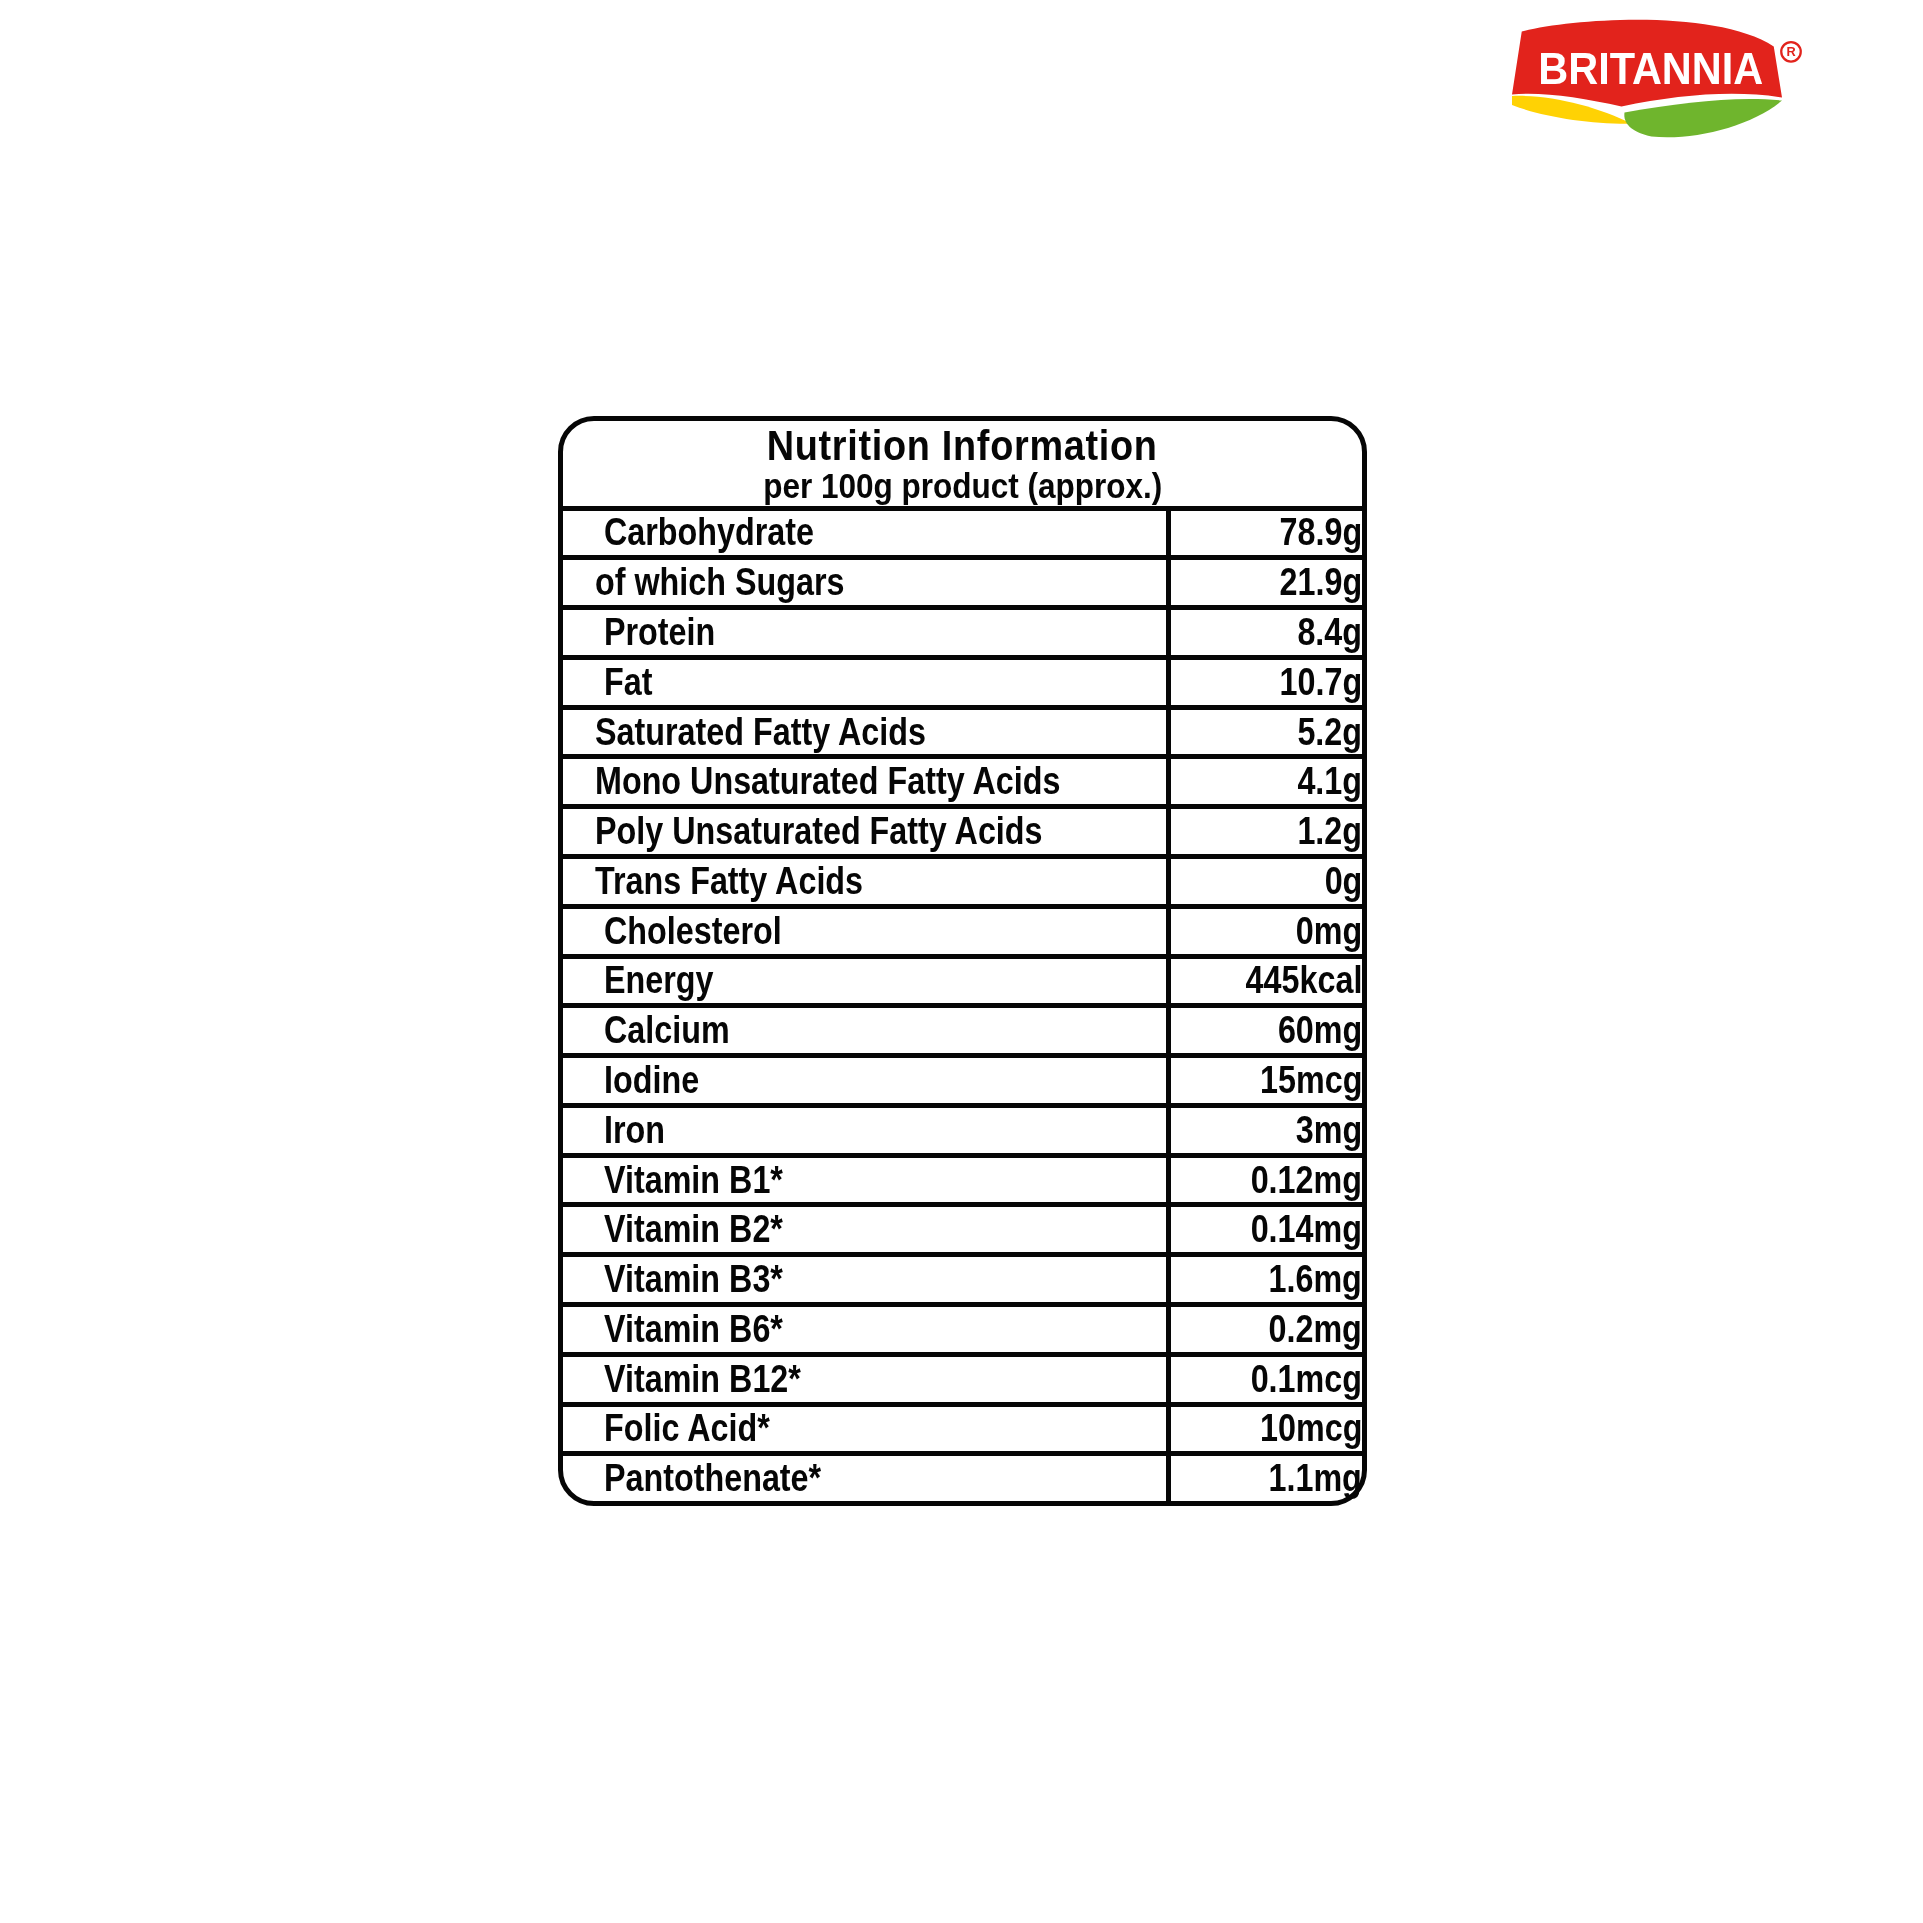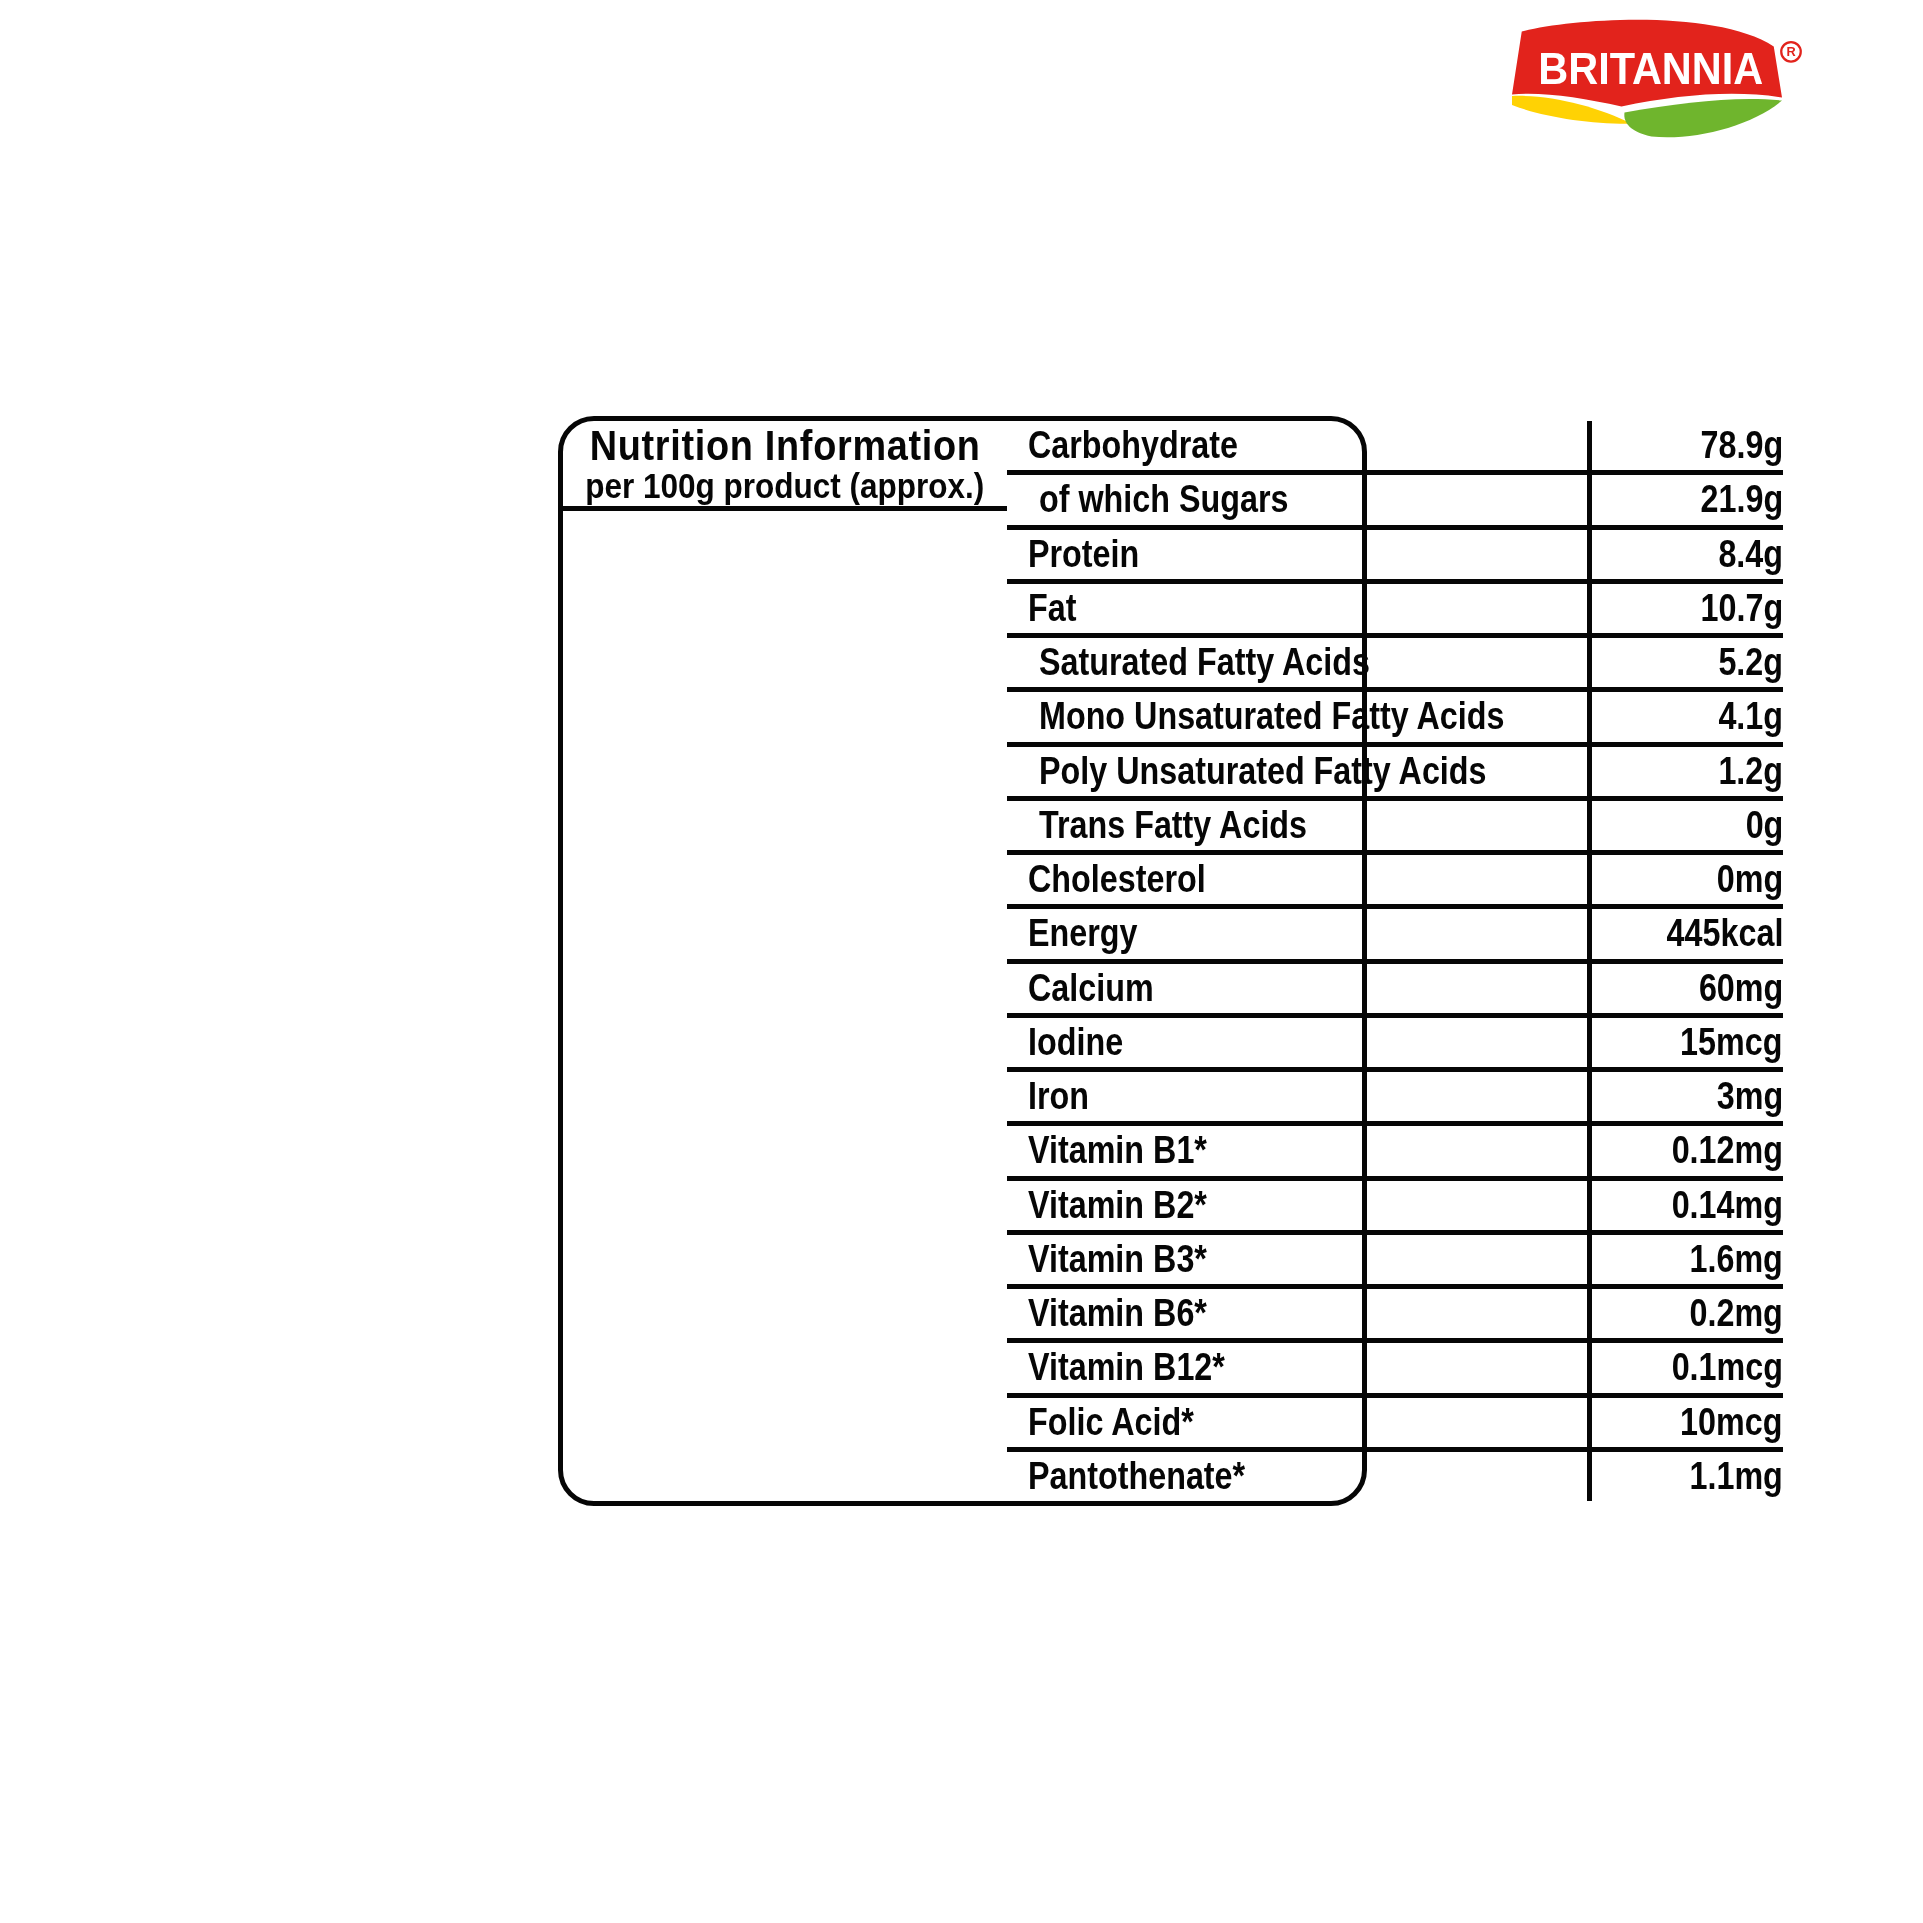--- a/index.html
+++ b/index.html
@@ -7,41 +7,41 @@
     width:1924px;height:1924px;background:#ffffff;position:relative;
     font-family:"Liberation Sans",sans-serif;color:#060606;overflow:hidden;
   }
   
   .logo{position:absolute;left:1510px;top:15px;width:301px;height:135px;}
   .logo svg{display:block;width:100%;height:100%;}
   
   .card{
     position:absolute;left:558px;top:416px;width:809px;height:1090px;
     box-sizing:border-box;border:5.3px solid #060606;border-radius:36px;
-    background:#ffffff;display:flex;flex-direction:row;
+    background:#ffffff;display:flex;flex-direction:column;
   }
   .card-header{
     height:83px;border-bottom:5.3px solid #060606;flex:0 0 auto;
     display:flex;flex-direction:column;align-items:center;justify-content:center;
     padding-top:1.5px;
   }
   .title{
     font-size:43px;font-weight:bold;line-height:44px;letter-spacing:0.8px;
     transform:scaleX(0.88);transform-origin:center center;white-space:nowrap;
   }
   .subtitle{
     font-size:35px;font-weight:bold;line-height:38px;
     transform:scaleX(0.9);transform-origin:center center;white-space:nowrap;
   }
   .rows{flex:1 1 auto;display:flex;flex-direction:column;}
   .row{flex:1 1 0;display:flex;border-top:5.3px solid #060606;min-height:0;}
   .row:first-child{border-top:none;}
   .cell-label{
     flex:1 1 auto;display:flex;align-items:center;
-    padding-left:21px;overflow:hidden;white-space:nowrap;
+    padding-left:41px;overflow:hidden;white-space:nowrap;
   }
   .row.indent .cell-label{padding-left:32px;}
   .cell-value{
     flex:0 0 196px;width:196px;box-sizing:border-box;
     border-left:5.3px solid #060606;
     display:flex;align-items:center;justify-content:flex-end;
     white-space:nowrap;
   }
   .cond{
     display:inline-block;font-size:38px;font-weight:bold;line-height:39px;

